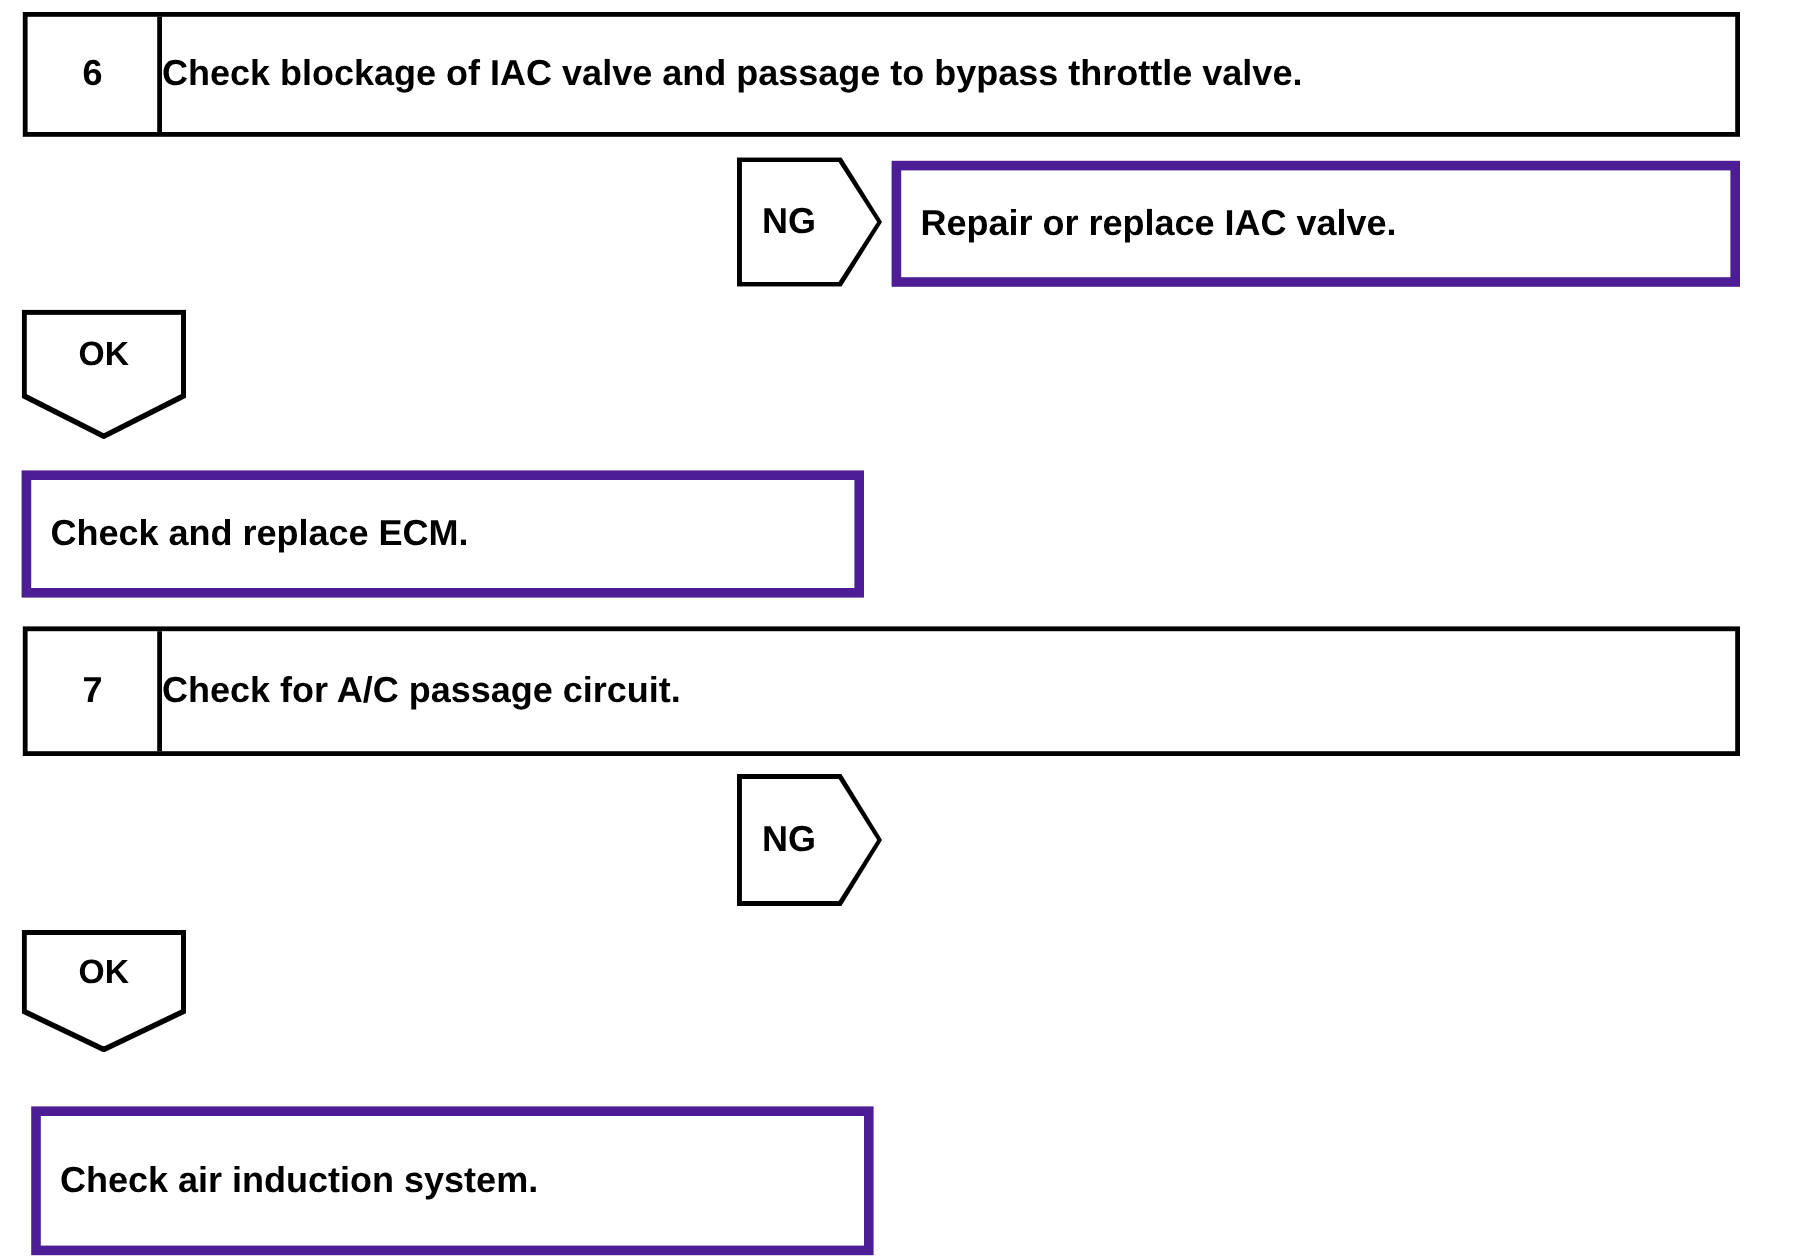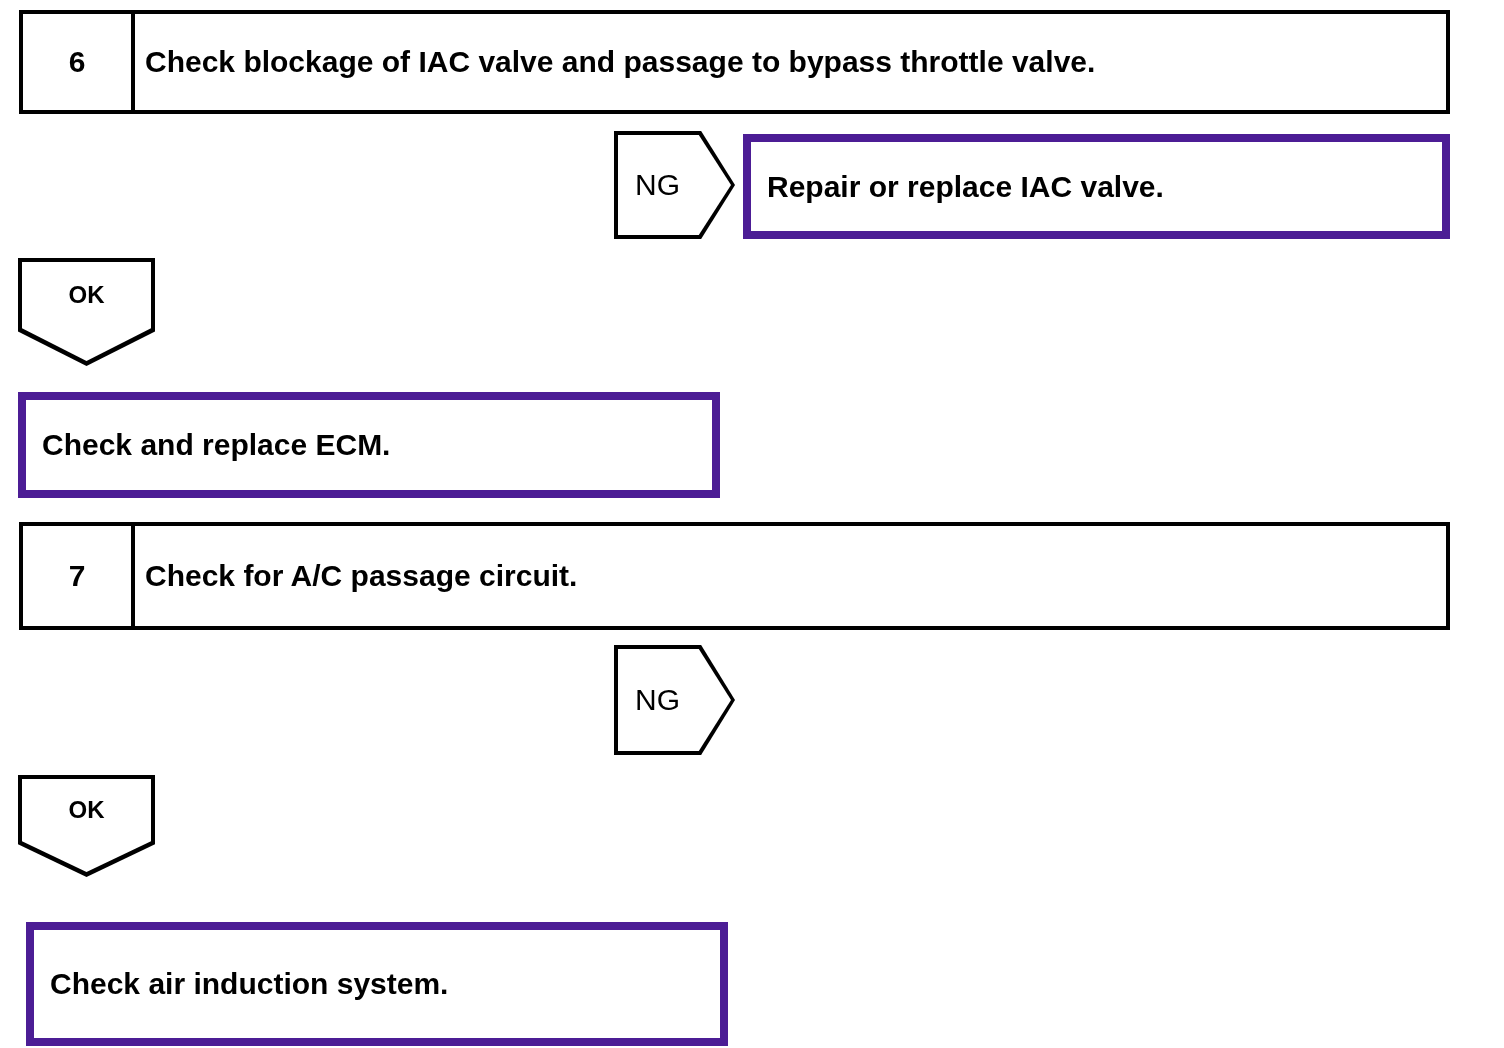--- a/index.html
+++ b/index.html
@@ -37,21 +37,21 @@
     align-items: center;
     justify-content: center;
     font-weight: bold;
     font-size: 30px;
     letter-spacing: 0px;
   }
   .step-text {
     flex: 1 1 auto;
     display: flex;
     align-items: center;
-    padding-left: 10px;
+    padding-left: 0;
     font-weight: bold;
     font-size: 30px;
     white-space: nowrap;
   }
 
   
   .action-box {
     border: 8px solid #4c1d95;
     background: #fff;
     display: flex;
@@ -78,21 +78,21 @@
     clip-path: polygon(0 0, 71.5% 0, 100% 50%, 71.5% 100%, 0 100%);
   }
   .ng-arrow .lbl {
     position: absolute;
     top: 0; left: 0;
     width: 72%;
     height: 100%;
     display: flex;
     align-items: center;
     justify-content: center;
-    font-weight: normal;
+    font-weight: bold;
     font-size: 30px;
     color: #000;
   }
 
   
   .ok-arrow {
     background: #000;
     -webkit-clip-path: polygon(0 0, 100% 0, 100% 68%, 50% 100%, 0 68%);
     clip-path: polygon(0 0, 100% 0, 100% 68%, 50% 100%, 0 68%);
     display: block;
@@ -106,21 +106,21 @@
   }
   .ok-arrow .lbl {
     position: absolute;
     top: 0; left: 0;
     width: 100%;
     height: 68%;
     display: flex;
     align-items: center;
     justify-content: center;
     font-weight: bold;
-    font-size: 24px;
+    font-size: 28px;
     color: #000;
   }
 </style>
 </head>
 <body>
 
 <div id="canvas">
 
   <div class="node step-row" style="left:19px; top:10px; width:1431px; height:104px;">
     <div class="step-num">6</div>

